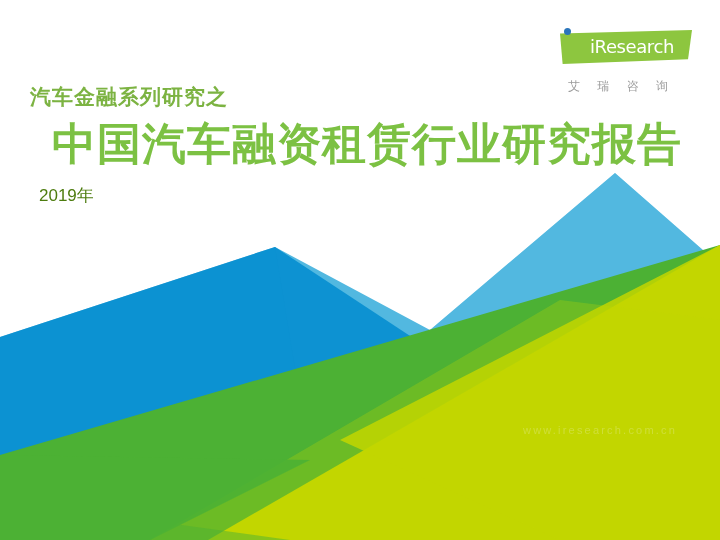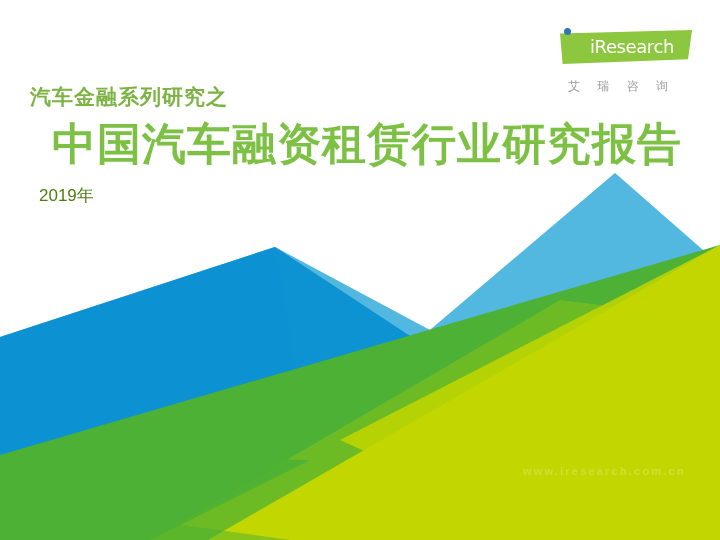--- a/index.html
+++ b/index.html
@@ -125,21 +125,21 @@
   
   .watermark {
     position: absolute;
     font-size: 11px;
     line-height: 14px;
     letter-spacing: 2.2px;
     color: rgba(255,255,255,0.22);
     white-space: nowrap;
     pointer-events: none;
   }
-  .wm-a { left: 523px; top: 464px; font-weight: bold; }
+  .wm-a { left: 523px; top: 423px; }
 </style>
 </head>
 <body>
 
 <div id="cover">
 
   <svg id="artwork" viewBox="0 0 720 540" preserveAspectRatio="none">
 
     <polygon points="0,540 0,432 275,247 430,330 615,173 720,265 720,540" fill="#52B8E0"></polygon>
 

